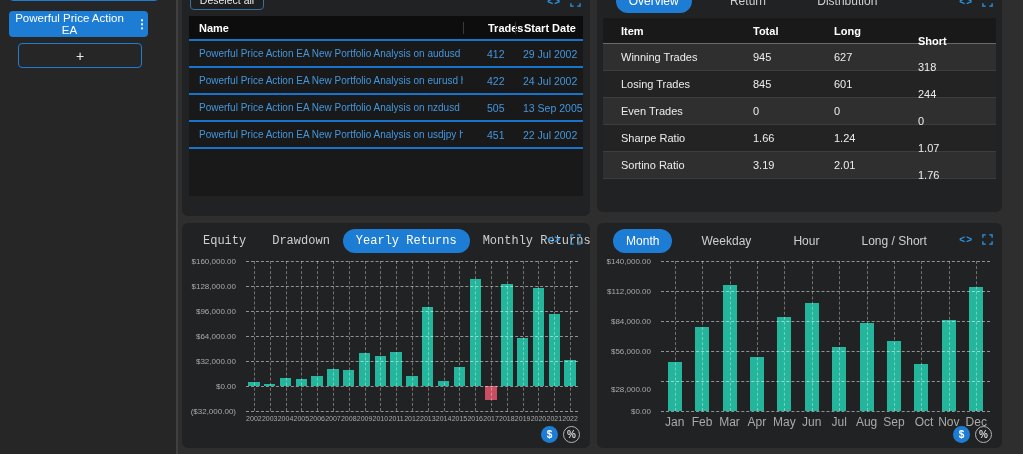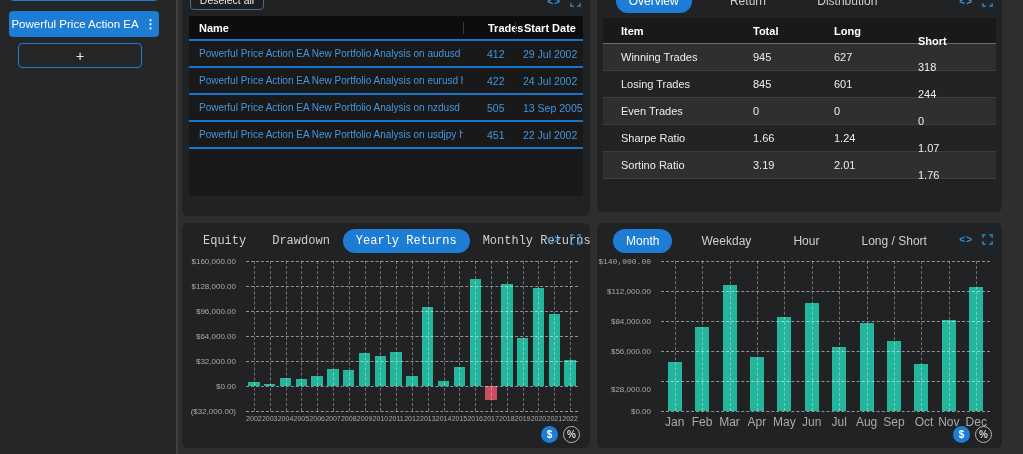--- a/index.html
+++ b/index.html
@@ -12,21 +12,21 @@
   
   #sidebar {
     position: absolute; left:0; top:0; width:178px; height:454px;
     background:#262626; border-right:2px solid #404040;
   }
   .cut-btn {
     position:absolute; left:9px; top:-17px; width:150px; height:18px;
     border:1px solid #1d7dd4; border-radius:4px; background:#232323;
   }
   .ea-btn {
-    position:absolute; left:9px; top:11px; width:150px; height:26px;
+    position:absolute; left:9px; top:11px; width:139px; height:26px;
     background:#1d7dd4; border:none; border-radius:4px; color:#fff;
     font-size:11.5px; font-family:inherit; display:flex; align-items:center;
     justify-content:center; gap:6px; cursor:pointer;
   }
   .ea-btn .kebab { font-size:12px; font-weight:bold; line-height:1; }
   .add-btn {
     position:absolute; left:18px; top:43px; width:124px; height:25px;
     background:transparent; border:1px solid #1d7dd4; border-radius:4px;
     color:#eaeaea; font-size:14px; font-family:inherit; cursor:pointer;
   }
@@ -355,21 +355,21 @@
     <div class="panel-icons">
       <span class="code-icon">&lt;&gt;</span>
       <span class="fs-icon">
         <svg width="11" height="11" viewBox="0 0 12 12" fill="none">
             <path d="M1 4V1h3M8 1h3v3M11 8v3H8M4 11H1V8" stroke="#2b96e8" stroke-width="1.4"></path>
           </svg>
       </span>
     </div>
     <div class="chart-wrap chart-month">
       <div class="ylabels">
-          <div class="ylabel" style="top: -4px; font-family: Liberation Mono, monospace;">$140,000.00</div>
+          <div class="ylabel" style="top: -4px;">$140,000.00</div>
           <div class="ylabel" style="top: 26px;">$112,000.00</div>
           <div class="ylabel" style="top: 56px;">$84,000.00</div>
           <div class="ylabel" style="top: 86px;">$56,000.00</div>
           <div class="ylabel" style="top: 124px; text-align: center;">$28,000.00</div>
           <div class="ylabel" style="top: 146px;">$0.00</div>
         </div>
       <div class="plot">
           <div class="hline" style="top: 0px;"></div>
           <div class="hline" style="top: 30px;"></div>
           <div class="hline" style="top: 60px;"></div>

